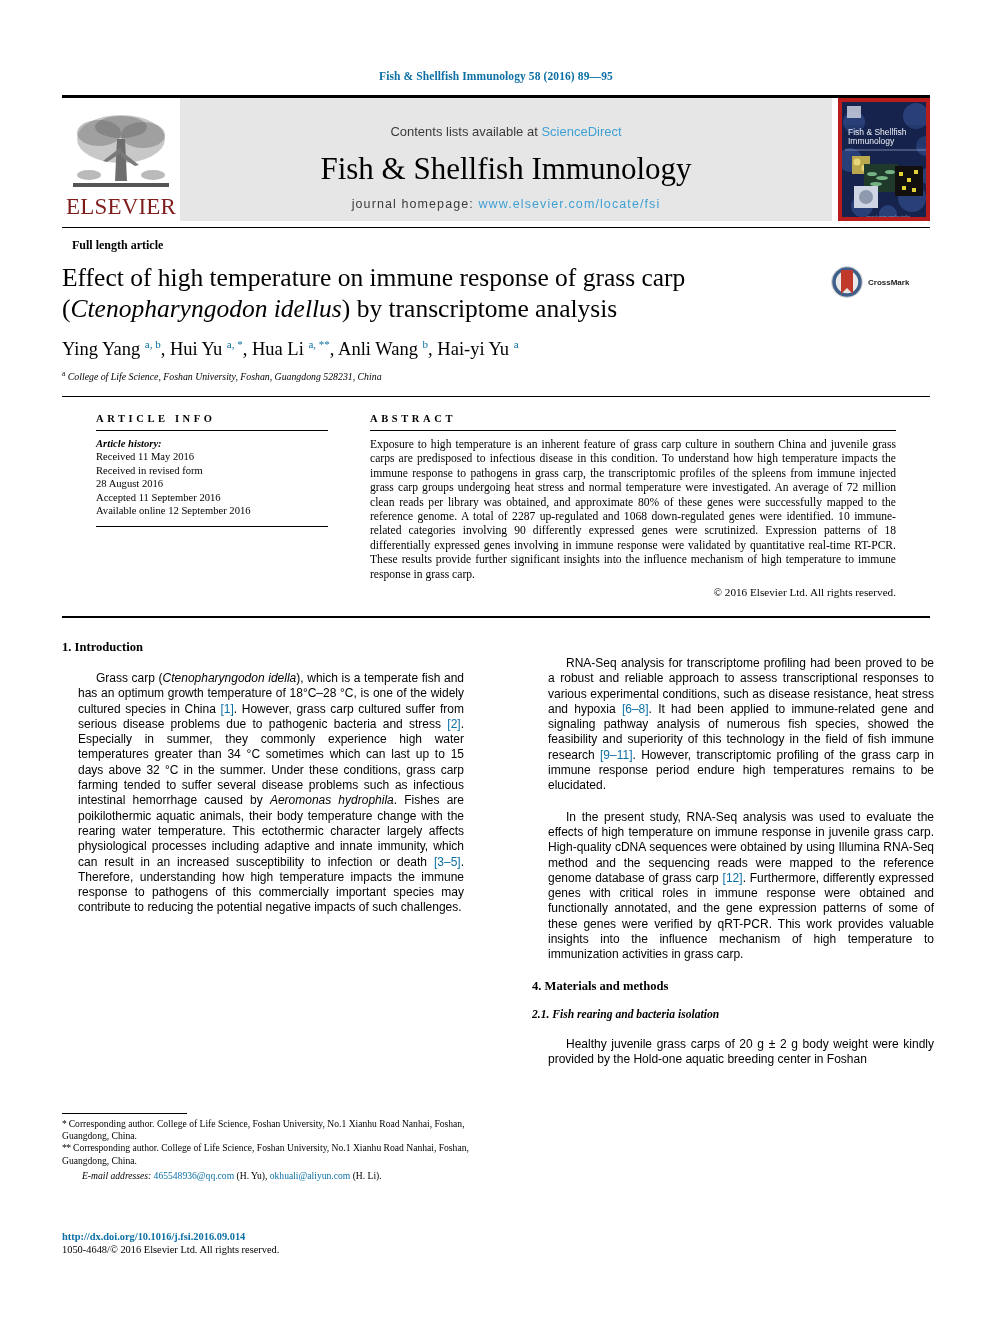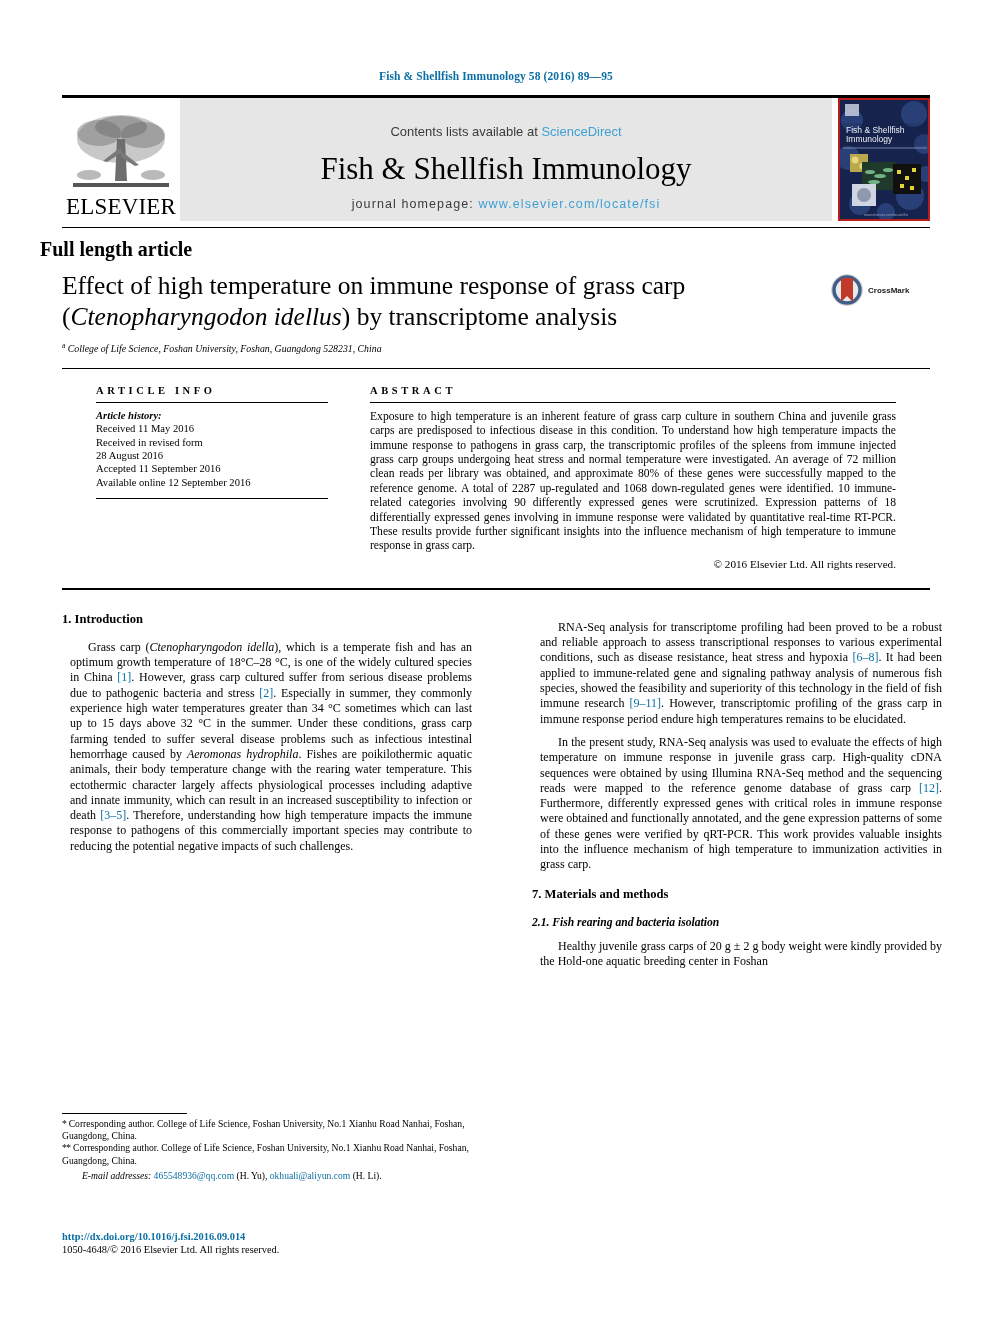--- a/index.html
+++ b/index.html
@@ -49,21 +49,21 @@
     display: flex;
     flex-direction: column;
     justify-content: flex-end;
     align-items: center;
     padding-bottom: 2px;
     box-sizing: border-box;
   }
   .tree-svg { display:block; }
   .elsevier-word {
     font-family: "Liberation Serif", serif;
-    color: #000000;
+    color: #7f1d1d;
     font-size: 23px;
     letter-spacing: 0.2px;
     line-height: 24px;
     font-weight: 400;
   }
   .journal-band {
     flex: 1 1 auto;
     background: #e6e6e6;
     display: flex;
     flex-direction: column;
@@ -97,34 +97,34 @@
   }
   .homepage-line .url {
     color: #3fa0d4;
   }
   .cover-thumb {
     width: 92px;
     flex: 0 0 92px;
     margin-left: 6px;
     position: relative;
     background: #17244d;
-    border: 2px solid #b91c1c;
+    border: 4px solid #b91c1c;
     box-sizing: border-box;
     overflow: hidden;
   }
 
   
   .rule-thin-top {
     margin: 0 62px;
     border-top: 1px solid #000;
   }
   .article-type {
-    margin: 10px 62px 0 40px;
-    font-family: "Liberation Serif", serif;
-    font-size: 20px;
+    margin: 10px 62px 0 72px;
+    font-family: "Liberation Serif", serif;
+    font-size: 12px;
     font-weight: bold;
   }
   .title-row {
     margin: 9px 62px 0 62px;
     display: flex;
     align-items: flex-start;
   }
   .title-block { flex: 1 1 auto; }
   h1.title {
     font-family: "Liberation Serif", serif;
@@ -235,25 +235,25 @@
     margin: 0 0 13px 0;
   }
   h3.subsec {
     font-family: "Liberation Serif", serif;
     font-size: 11.6px;
     font-style: italic;
     font-weight: bold;
     margin: 14px 0 10px 0;
   }
   p.para {
-    font-family: Liberation Serif, serif;
+    font-family: Liberation Sans, sans-serif;
     font-size: 12px;
     line-height: 15.3px;
     text-align: justify;
-    margin: 8px;
+    margin: 16px;
     text-indent: 18px;
     hyphens: auto;
   }
   p.para + p.para { margin-top: 0; }
   .ref { color: #0b6fa4; }
   .sp { font-style: italic; }
 
   
   .footnotes {
     position: absolute;
@@ -385,20 +385,23 @@
     <div class="crossmark">
       <svg width="34" height="34" viewBox="0 0 34 34">
         <circle cx="17" cy="17" r="15.5" fill="#e9e9e9" stroke="#cfcfcf" stroke-width="1"></circle>
         <circle cx="17" cy="17" r="13" fill="none" stroke="#3e5f8a" stroke-width="3.5"></circle>
         <path d="M11 5 H23 V29 L17 23 L11 29 Z" fill="#c0392b"></path>
       </svg>
       <span class="crossmark-label">CrossMark</span>
     </div>
   </div>
 
+  <div class="authors">
+    Ying Yang <sup>a, b</sup>, Hui Yu <sup>a, *</sup>, Hua Li <sup>a, **</sup>, Anli Wang <sup>b</sup>, Hai-yi Yu <sup>a</sup>
+  </div>
 
   <div class="affils">
     <div><sup>a</sup> <span>College of Life Science, Foshan University, Foshan, Guangdong 528231, China</span></div>
   </div>
 
   <div class="rule-after-authors"></div>
 
   <div class="info-abstract">
     <div class="col-info">
       <div class="sec-head">ARTICLE INFO</div>
@@ -427,21 +430,21 @@
   <div class="body-cols">
 
     <div class="bcol">
       <h2 class="sec">1. Introduction</h2>
       <p class="para"><span>Grass carp (</span><span class="sp">Ctenopharyngodon idella</span><span>), which is a temperate fish and has an optimum growth temperature of 18°C–28 °C, is one of the widely cultured species in China </span><span class="ref">[1]</span><span>. However, grass carp cultured suffer from serious disease problems due to pathogenic bacteria and stress </span><span class="ref">[2]</span><span>. Especially in summer, they commonly experience high water temperatures greater than 34 °C sometimes which can last up to 15 days above 32 °C in the summer. Under these conditions, grass carp farming tended to suffer several disease problems such as infectious intestinal hemorrhage caused by </span><span class="sp">Aeromonas hydrophila</span><span>. Fishes are poikilothermic aquatic animals, their body temperature change with the rearing water temperature. This ectothermic character largely affects physiological processes including adaptive and innate immunity, which can result in an increased susceptibility to infection or death </span><span class="ref">[3–5]</span><span>. Therefore, understanding how high temperature impacts the immune response to pathogens of this commercially important species may contribute to reducing the potential negative impacts of such challenges.</span></p>
     </div>
 
     <div class="bcol">
       <p class="para"><span>RNA-Seq analysis for transcriptome profiling had been proved to be a robust and reliable approach to assess transcriptional responses to various experimental conditions, such as disease resistance, heat stress and hypoxia </span><span class="ref">[6–8]</span><span>. It had been applied to immune-related gene and signaling pathway analysis of numerous fish species, showed the feasibility and superiority of this technology in the field of fish immune research </span><span class="ref">[9–11]</span><span>. However, transcriptomic profiling of the grass carp in immune response period endure high temperatures remains to be elucidated.</span></p>
       <p class="para"><span>In the present study, RNA-Seq analysis was used to evaluate the effects of high temperature on immune response in juvenile grass carp. High-quality cDNA sequences were obtained by using Illumina RNA-Seq method and the sequencing reads were mapped to the reference genome database of grass carp </span><span class="ref">[12]</span><span>. Furthermore, differently expressed genes with critical roles in immune response were obtained and functionally annotated, and the gene expression patterns of some of these genes were verified by qRT-PCR. This work provides valuable insights into the influence mechanism of high temperature to immunization activities in grass carp.</span></p>
-      <h2 class="sec" style="margin-top:14px;">7. Materials and methods</h2>
+      <h2 class="sec" style="margin-top:14px;">4. Materials and methods</h2>
       <h3 class="subsec">2.1. Fish rearing and bacteria isolation</h3>
       <p class="para">Healthy juvenile grass carps of 20 g ± 2 g body weight were kindly provided by the Hold-one aquatic breeding center in Foshan</p>
     </div>
   </div>
 
   <div class="footnotes">
     <div class="fn-rule"></div>
     <div class="fn">
       <span class="star">*</span> <span>Corresponding author. College of Life Science, Foshan University, No.1 Xianhu Road Nanhai, Foshan, Guangdong, China.</span>
     </div>

